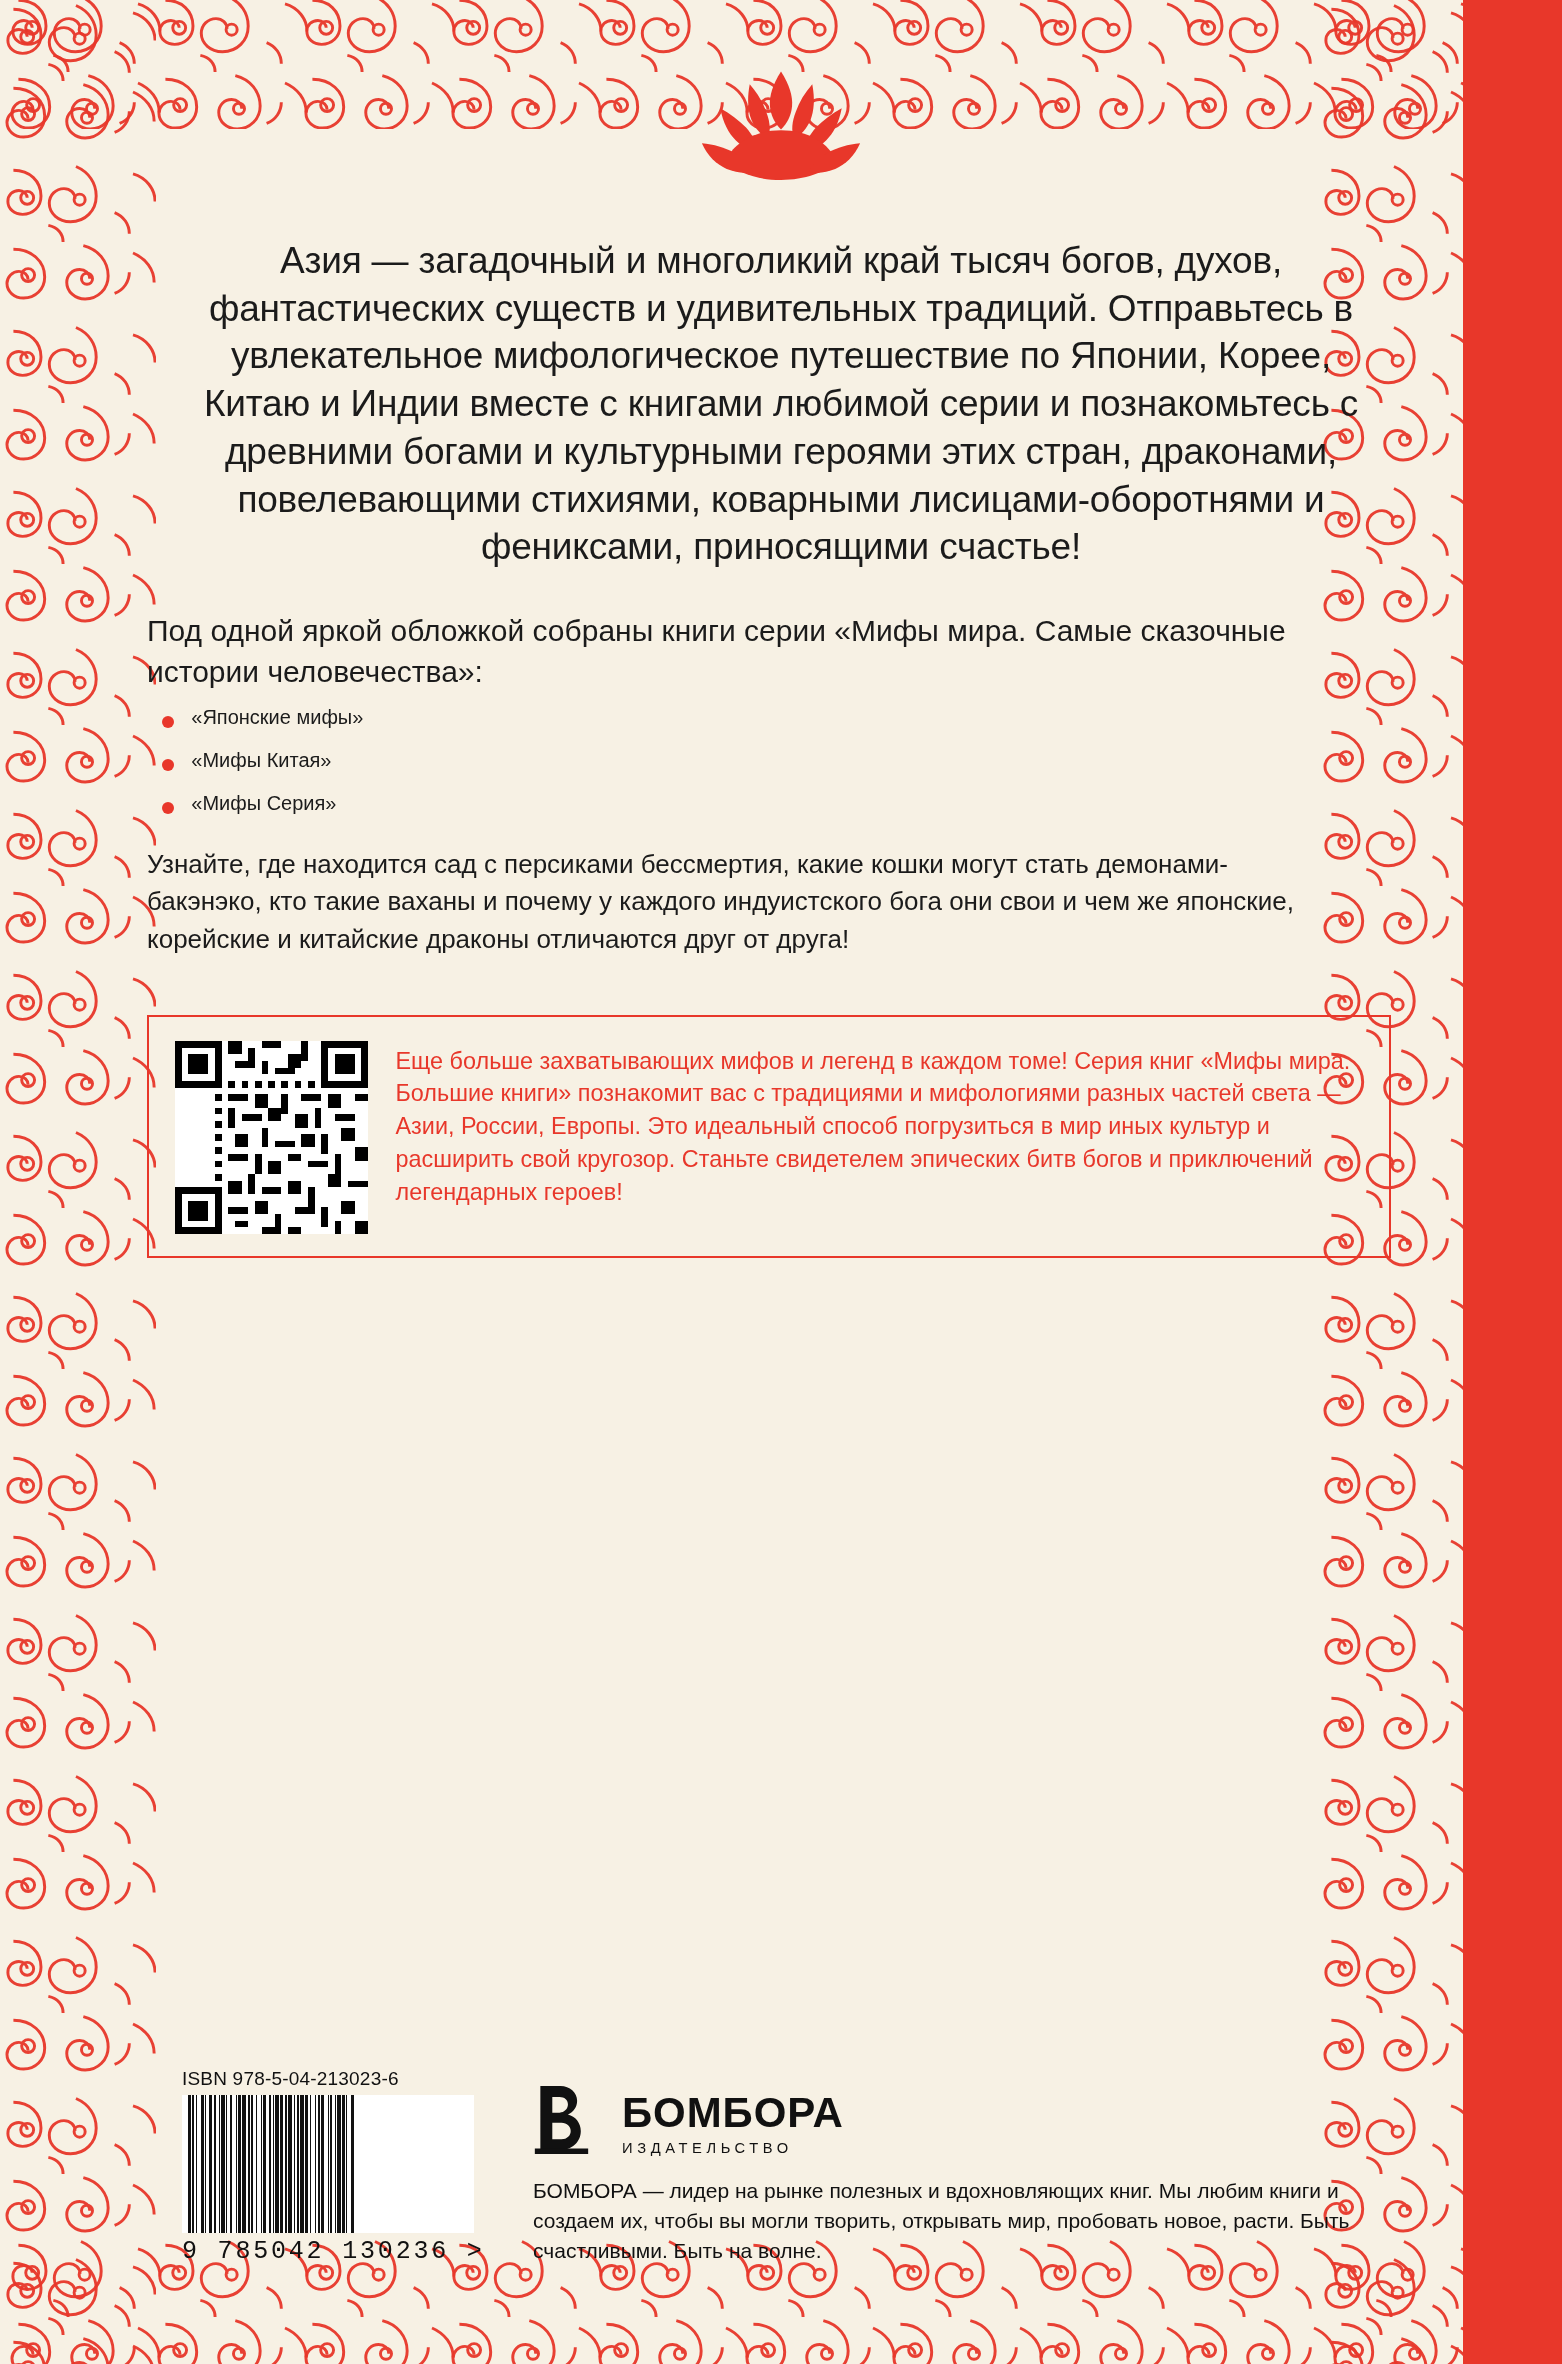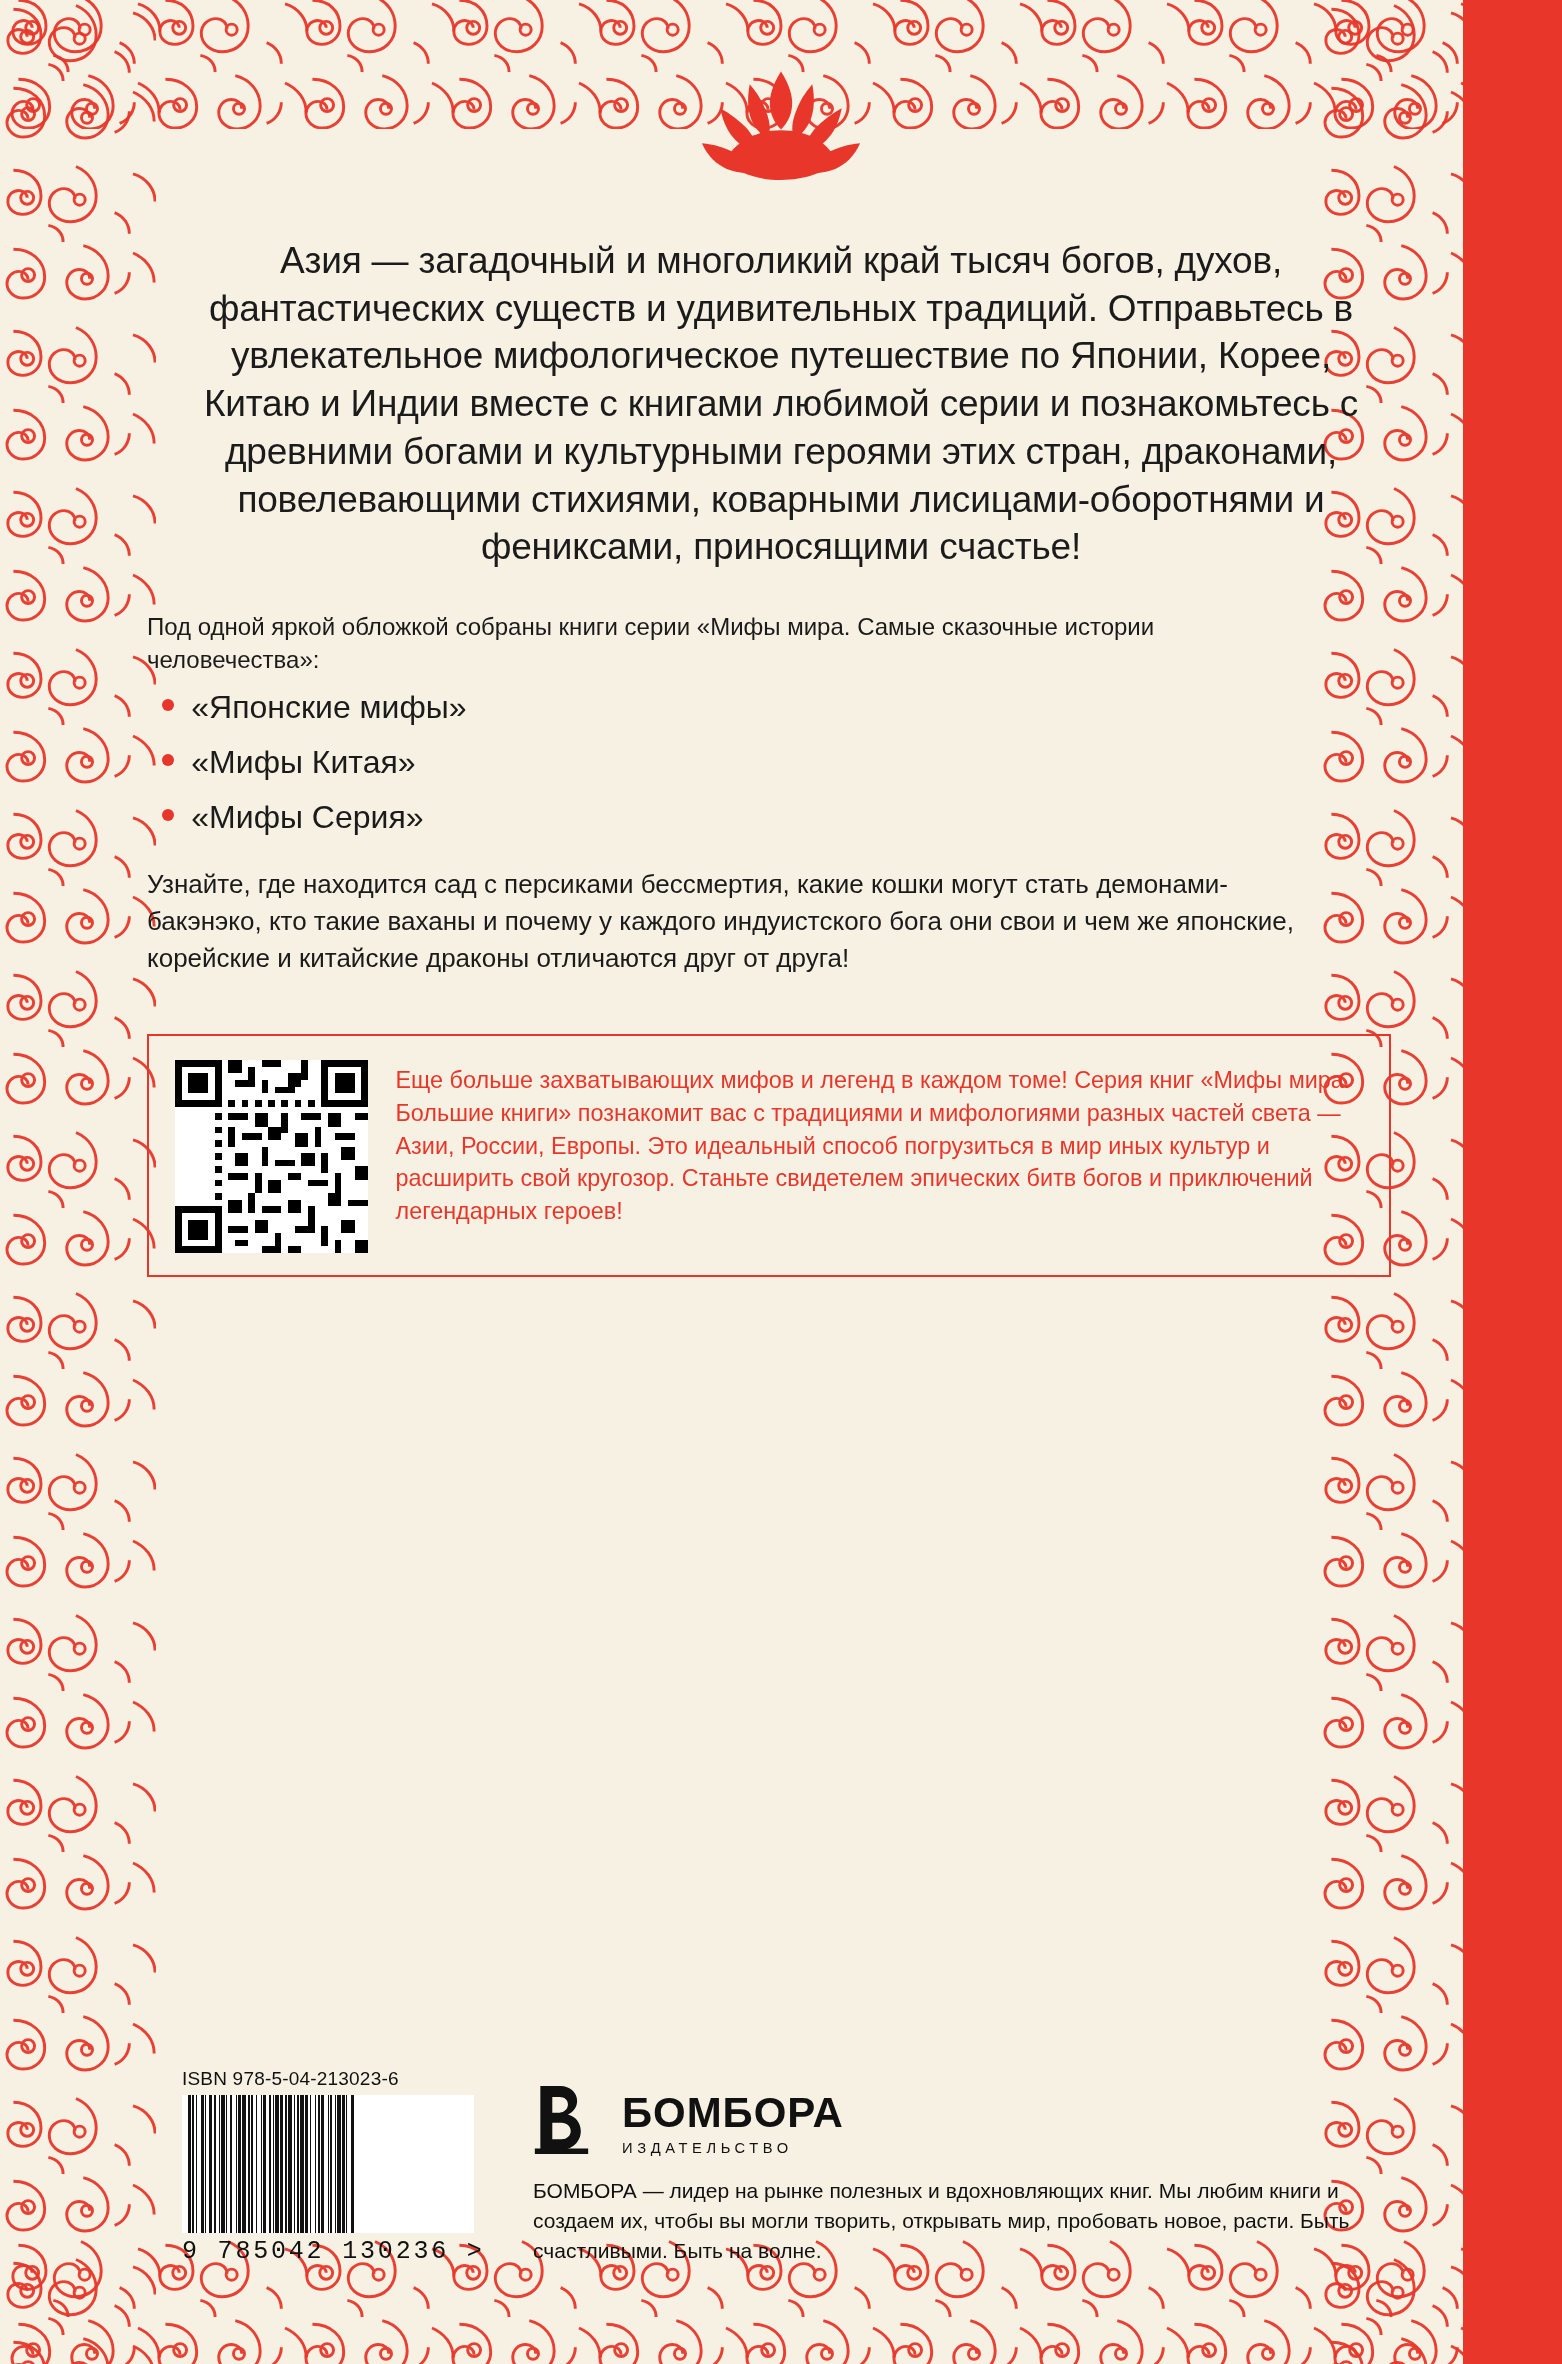--- a/index.html
+++ b/index.html
@@ -79,34 +79,34 @@
     text-align: center;
     font-size: 37px;
     line-height: 1.29;
     color: #1b1b1b;
     letter-spacing: -0.2px;
   }
 
   .subhead {
     margin: 40px 0 0 0;
     width: 1166px;
-    font-size: 24px;
+    font-size: 30px;
     line-height: 1.36;
     color: #1b1b1b;
   }
 
   .booklist {
     margin: 14.7px 0 0 7.3px;
     padding: 0;
     list-style: none;
   }
   .booklist li {
     position: relative;
     padding-left: 37px;
-    font-size: 32px;
+    font-size: 20px;
     line-height: 1.0;
     margin-bottom: 23px;
     color: #1b1b1b;
   }
   .booklist li::before {
     content: "";
     position: absolute;
     left: 7.3px;
     top: 8.3px;
     width: 12px;

